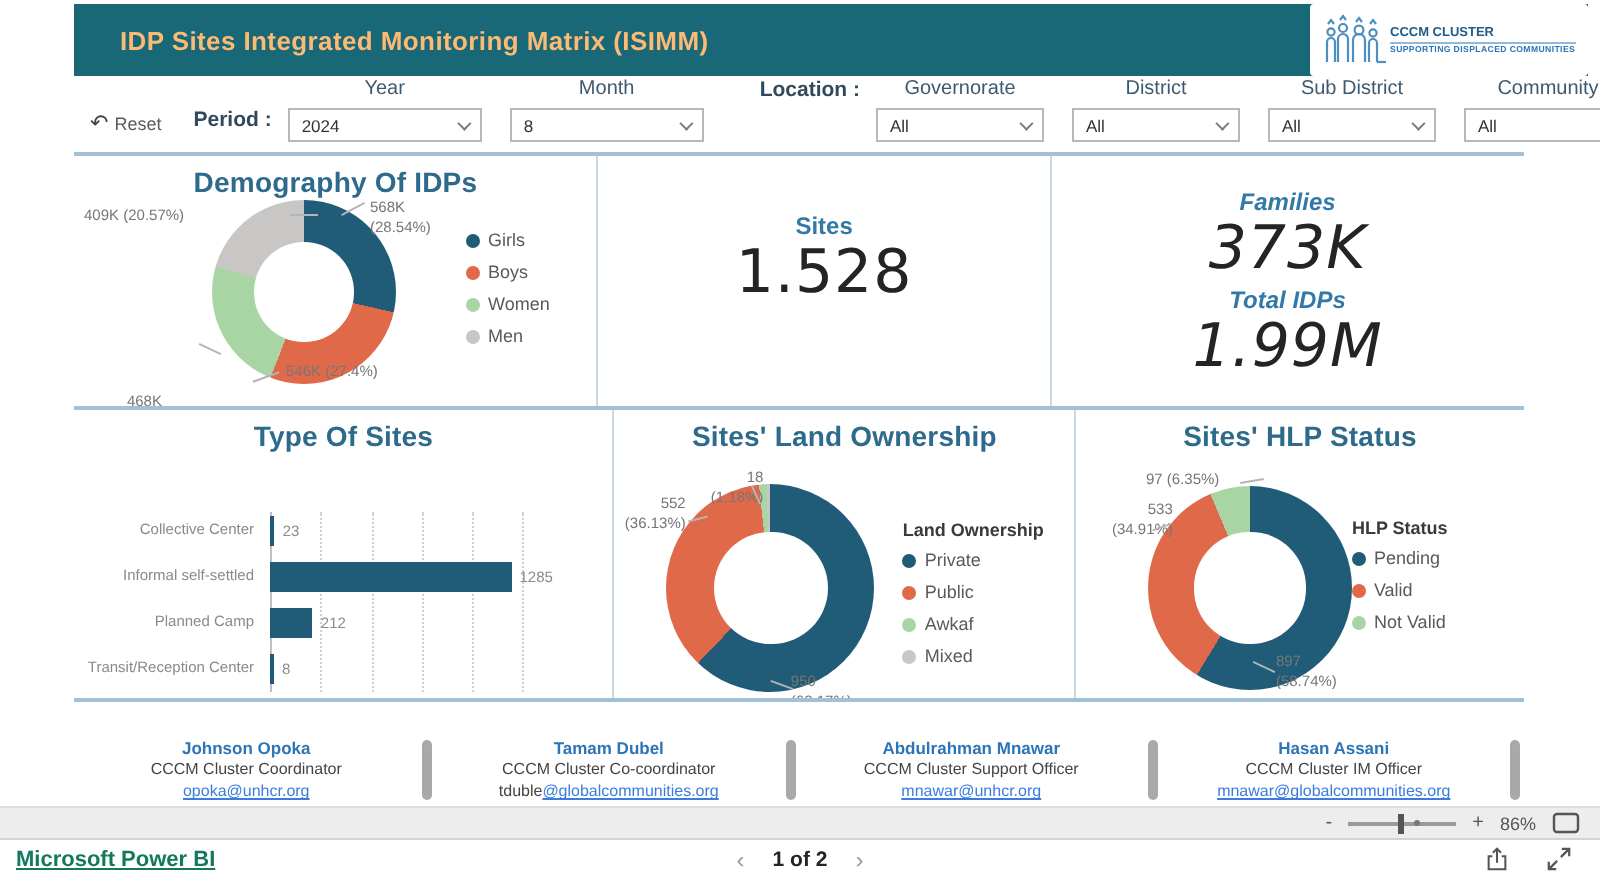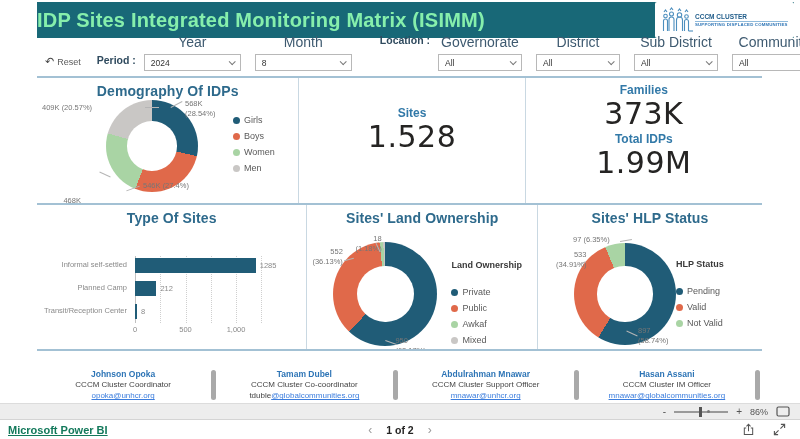--- a/index.html
+++ b/index.html
@@ -3,40 +3,40 @@
 <meta charset="utf-8">
 <style>
   * { margin:0; padding:0; box-sizing:border-box; }
   html,body { width:800px; height:439px; overflow:hidden; background:#fff;
     font-family:"Liberation Sans","DejaVu Sans",sans-serif; }
   .page { position:relative; width:800px; height:439px; background:#fff; }
 
   
   .title-bar { position:absolute; left:37px; top:2px; right:6px; height:36px;
     background:var(--header-bg,#186877); display:flex; align-items:center; }
-  .title-bar h1 { color:#86efac; font-size:20px; font-weight:700; padding-left:0; letter-spacing:.2px; }
+  .title-bar h1 { color:#fdba74; font-size:13px; font-weight:700; padding-left:23px; letter-spacing:.2px; }
   .logo-box { position:absolute; right:0; top:0; bottom:0; width:139px; background:#fff;
     border-radius:2px; display:flex; align-items:center; padding:2px 4px 2px 6px; }
   .logo-figs { flex:0 0 34px; height:26px; }
   .logo-text { line-height:1.1; }
   .logo-l1 { font-size:6.5px; font-weight:700; color:#1F5C8A; white-space:nowrap; }
   .logo-l2 { font-size:4.3px; font-weight:700; color:#2E75B6; white-space:nowrap;
     border-top:1px solid #8FBADB; margin-top:1px; padding-top:1px; letter-spacing:.2px; }
 
   
   .filter-bar { position:absolute; left:37px; right:38px; top:40px; height:38px;
     border-bottom:2px solid var(--divider,#A3C1D4); display:flex; align-items:flex-end;
     padding-bottom:5px; }
   .reset-btn { display:flex; align-items:center; gap:3px; background:none; border:none;
     color:#5A5A5A; font-size:9px; margin:0 10px 3px 8px; cursor:pointer;
     font-family:inherit; }
   .reset-glyph { font-size:11px; color:#444; }
   .flabel { font-size:10.5px; font-weight:700; color:#2F4A5E; margin:0 8px 5px 6px; white-space:nowrap; }
   .fgroup { display:flex; flex-direction:column; align-items:stretch; margin-right:14px; }
-  .fgroup .glabel { font-size:14px; color:#3E5A70; text-align:center; margin-bottom:4px; }
+  .fgroup .glabel { font-size:10px; color:#3E5A70; text-align:center; margin-bottom:4px; }
   .selbox { height:17px; border:1px solid #B8B8B8; background:#fff; display:flex;
     align-items:center; justify-content:space-between; padding:0 6px; cursor:pointer; }
   .selbox .val { font-size:8.5px; color:#333; }
   .chev { width:5px; height:5px; border-right:1px solid #7A7A7A; border-bottom:1px solid #7A7A7A;
     transform:rotate(45deg) translateY(-1px); }
   .w95 { width:97px; } .w82 { width:84px; }
   .vdiv { width:1px; align-self:stretch; background:#C4CDD3; margin:0 4px; }
   .loc-wrap { flex:1; display:flex; justify-content:flex-end; }
 
   
@@ -68,21 +68,21 @@
   .p-demo .co-girls { left:148px; top:21px; }
   .p-demo .co-women { left:20px; top:89px; }
   .p-demo .co-boys  { left:106px; top:103px; }
   .p-demo .l1 { left:108px; top:29px; width:14px; }
   .p-demo .l2 { left:133px; top:26px; width:13px; transform:rotate(-28deg); }
   .p-demo .l3 { left:62px;  top:96px; width:12px; transform:rotate(25deg); }
   .p-demo .l4 { left:89px;  top:110px; width:14px; transform:rotate(-20deg); }
 
   
   .legend { position:absolute; }
-  .legend-title { font-size:9px; font-weight:700; color:#3A3A3A; margin-bottom:17px; }
+  .legend-title { font-size:9px; font-weight:700; color:#3A3A3A; margin-bottom:5px; }
   .legend-item { display:flex; align-items:center; gap:4px; margin-bottom:6px; cursor:pointer; }
   .dot { width:7px; height:7px; border-radius:50%; flex:0 0 7px; }
   .legend-item span { font-size:9px; color:#5A5A5A; }
   .p-demo .legend { left:196px; top:37px; }
   .p-land .legend { left:144px; top:55px; }
   .p-hlp  .legend { left:138px; top:54px; }
 
   
   .p-land .co-awkaf { left:48px; top:29px; text-align:right; }
   .p-land .co-public { left:5px; top:42px; text-align:right; }
@@ -109,21 +109,21 @@
     line-height:1.1; }
   .bar-track { flex:1; display:flex; align-items:center; height:15px; position:relative; }
   .bar { height:15px; min-width:2px; cursor:pointer; }
   .bar-val { font-size:7.5px; color:#8A8A8A; margin-left:4px; }
   .xaxis { position:relative; margin-left:98px; margin-right:30px; height:12px; margin-top:2px; }
   .xaxis span { position:absolute; transform:translateX(-50%); font-size:7.5px; color:#8A8A8A; }
 
   
   .kpi { display:flex; flex-direction:column; align-items:center; }
   .kpi-sites { padding-top:28px; }
-  .kpi-fam { padding-top:5px; }
+  .kpi-fam { padding-top:16px;font-style:italic; }
   .kpi-label { font-size:12px; font-weight:700; color:var(--kpi-label,#3279A8); }
   .kpi-value { font-size:30px; color:var(--value-color,#252423); letter-spacing:.5px;
     line-height:1.15; font-family:"DejaVu Sans","Liberation Sans",sans-serif; }
 
   
   .contacts { position:absolute; left:37px; right:38px; top:366px; height:37px;
     display:flex; align-items:center; }
   .contact { flex:1; text-align:center; line-height:1.35; padding-top:2px; }
   .c-name { font-size:8.5px; font-weight:700; color:var(--name-color,#2E75B6); }
   .c-role { font-size:8px; color:#444; }
@@ -296,20 +296,27 @@
       <div class="barchart">
         <div class="gridlayer">
           <div class="axis0"></div>
           <div class="gl" style="left:17.86%"></div>
             <div class="gl" style="left:35.71%"></div>
           <div class="gl" style="left:53.57%"></div>
             <div class="gl" style="left:71.43%"></div>
           <div class="gl" style="left:89.29%"></div>
         </div>
         <div class="bar-row">
+          <span class="bar-cat">Collective Center</span>
+          <span class="bar-track">
+              <span class="bar" style="width: 1.64286%; background: rgb(32, 92, 119);"></span>
+          <span class="bar-val">23</span>
+            </span>
+        </div>
+        <div class="bar-row">
           <span class="bar-cat">Informal self-settled</span>
           <span class="bar-track">
               <span class="bar" style="width: 91.7857%; background: rgb(32, 92, 119);"></span>
           <span class="bar-val">1285</span>
             </span>
         </div>
         <div class="bar-row">
           <span class="bar-cat">Planned Camp</span>
           <span class="bar-track">
               <span class="bar" style="width: 15.1429%; background: rgb(32, 92, 119);"></span>

